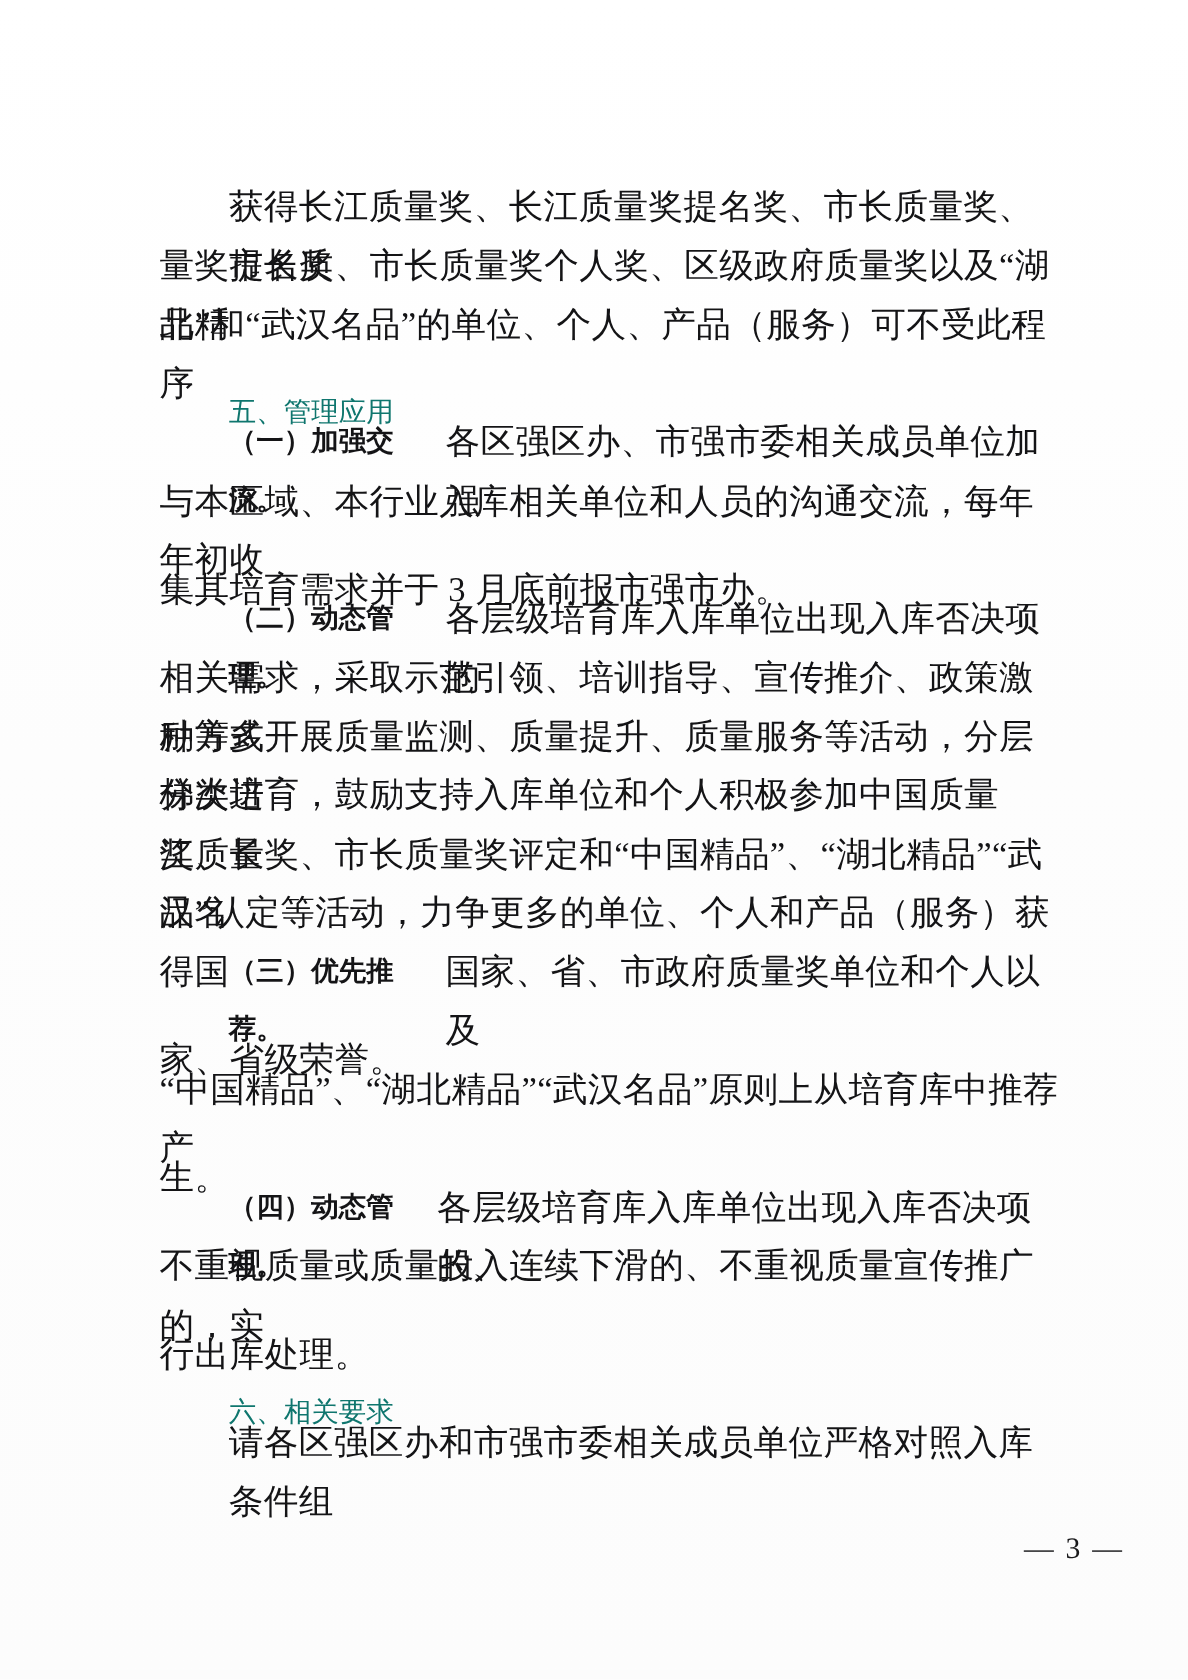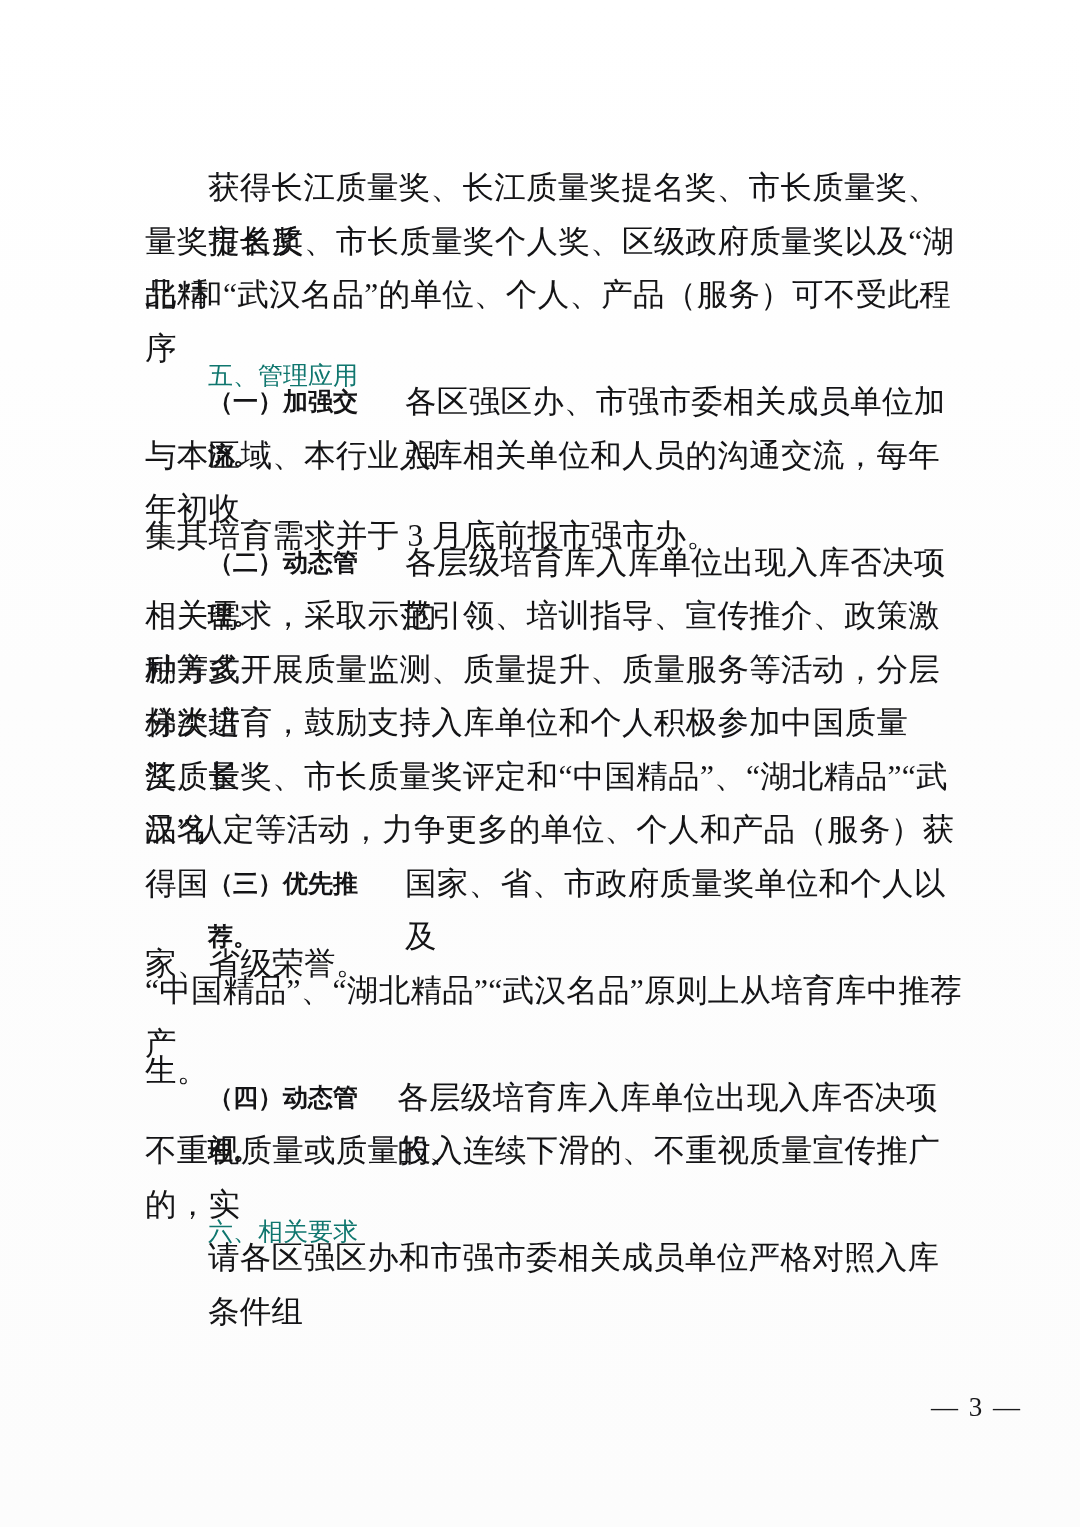--- a/index.html
+++ b/index.html
@@ -164,20 +164,23 @@
       <span>生。</span>
     </div>
 
     <div class="line just indent">
       <span class="hd">（四）动态管理。</span>
       <span class="run">各层级培育库入库单位出现入库否决项的、</span>
     </div>
     <div class="line just">
       <span>不重视质量或质量投入连续下滑的、不重视质量宣传推广的，实</span>
     </div>
+    <div class="line">
+      <span>行出库处理。</span>
+    </div>
 
     <div class="sec-head">
       <span>六、相关要求</span>
     </div>
 
     <div class="line just indent">
       <span>请各区强区办和市强市委相关成员单位严格对照入库条件组</span>
     </div>
 
   </div>

